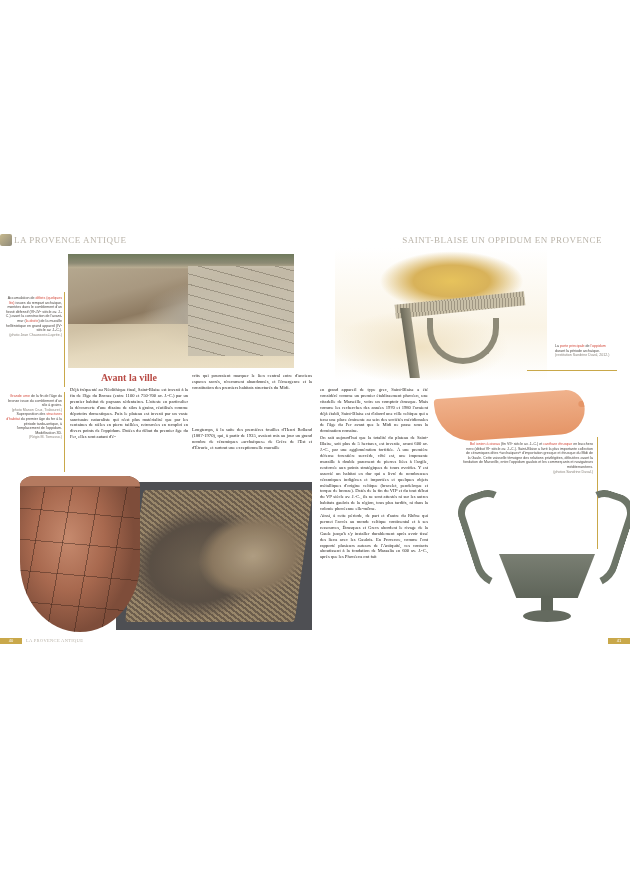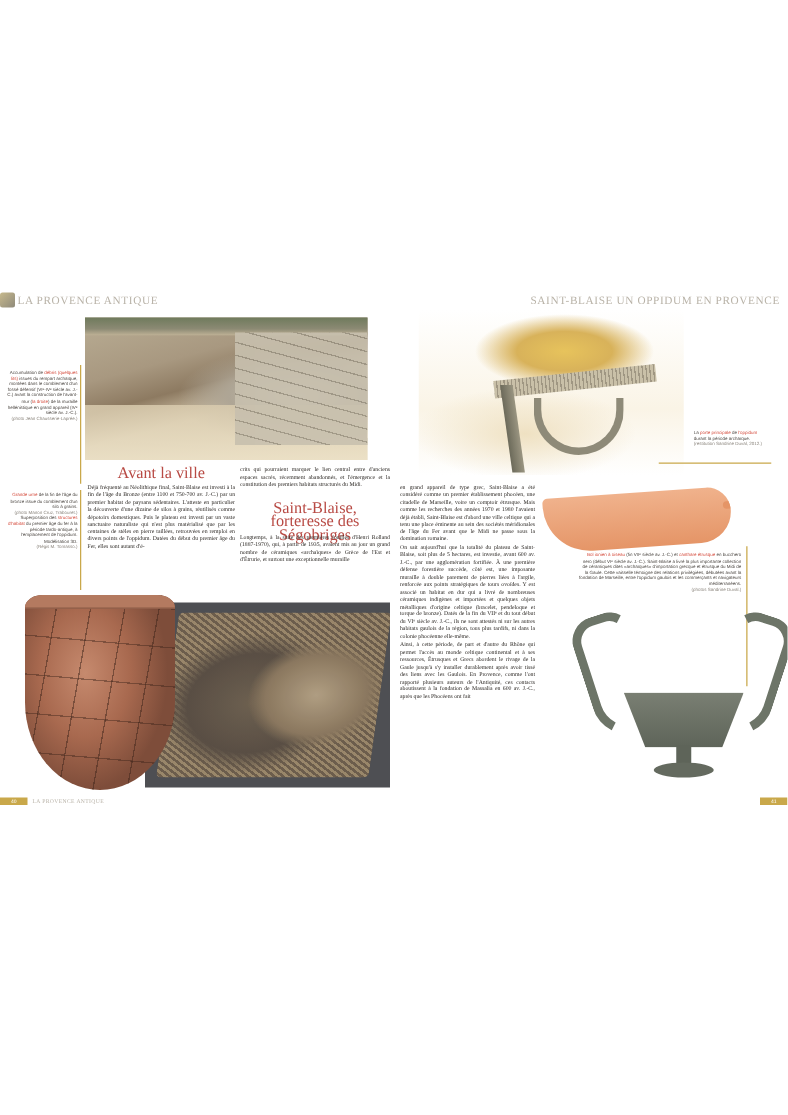--- a/index.html
+++ b/index.html
@@ -3,29 +3,29 @@
 <meta charset="utf-8">
 <style>
   html,body{margin:0;padding:0;background:#fff;}
   body{width:630px;height:892px;position:relative;overflow:hidden;font-family:"Liberation Serif","DejaVu Serif",serif;color:#2a2622;}
   .spread{position:absolute;left:0;top:232px;width:604px;height:420px;}
   .page{position:absolute;top:0;height:420px;}
   .page.left{left:0;width:315px;}
   .page.right{left:315px;width:315px;}
   .running{position:absolute;top:3px;font-size:9px;letter-spacing:.5px;color:#b9b3a8;text-transform:uppercase;white-space:nowrap;}
   .running.left{left:14px;}
-  .running.right{right:6px;}
+  .running.right{right:28px;}
   .logo{position:absolute;left:0;top:2px;width:12px;height:12px;border-radius:2px;background:linear-gradient(135deg,#c7b98d,#8f8a7a);}
   .photo{position:absolute;overflow:hidden;}
   .caption{position:absolute;font-family:"Liberation Sans","DejaVu Sans",sans-serif;font-size:3.6px;line-height:4.6px;color:#4a4540;text-align:right;}
   .caption .hl{color:#d4493a;}
   .caption .credit{color:#8a847c;}
   .vrule{position:absolute;width:1px;background:#c9a84a;}
   .hrule{position:absolute;height:1px;background:#c9a84a;}
-  h2{position:absolute;margin:0;font-weight:normal;color:#b84a44;text-align:center;font-size:13px;line-height:11px;}
+  h2{position:absolute;margin:0;font-weight:bold;color:#b84a44;text-align:center;font-size:10px;line-height:11px;}
   .body{position:absolute;font-size:4.6px;line-height:5.9px;text-align:justify;color:#2a2622;}
   .body p{margin:0 0 1px 0;}
   .folio{position:absolute;top:406px;height:6px;background:#c9a84a;color:#fff;font-family:"Liberation Sans",sans-serif;font-size:4px;line-height:6px;text-align:center;}
   .footer-title{position:absolute;top:406px;font-size:4.5px;line-height:6px;color:#b9b3a8;letter-spacing:.3px;}
 </style>
 </head>
 <body>
 
 <div class="spread">
 
@@ -55,21 +55,20 @@
     </div>
 
     <h2 style="left:70px;top:140px;width:118px;">Avant la ville</h2>
     <div class="body" style="left:70px;top:155px;width:118px;">
       <p>Déjà fréquenté au Néolithique final, Saint-Blaise est investi à la fin de l'âge du Bronze (entre 1100 et 750-700 av. J.-C.) par un premier habitat de paysans sédentaires. L'atteste en particulier la découverte d'une dizaine de silos à grains, réutilisés comme dépotoirs domestiques. Puis le plateau est investi par un vaste sanctuaire naturaliste qui n'est plus matérialisé que par les centaines de stèles en pierre taillées, retrouvées en remploi en divers points de l'oppidum. Datées du début du premier âge du Fer, elles sont autant d'é-</p>
     </div>
 
     <div class="body" style="left:192px;top:141px;width:120px;">
       <p>crits qui pourraient marquer le lien central entre d'anciens espaces sacrés, récemment abandonnés, et l'émergence et la constitution des premiers habitats structurés du Midi.</p>
     </div>
-    <h2 style="left:192px;top:168px;width:120px;">Saint-Blaise, forteresse des Ségobriges</h2>
     <div class="body" style="left:192px;top:195px;width:120px;">
       <p>Longtemps, à la suite des premières fouilles d'Henri Rolland (1887-1970), qui, à partir de 1935, avaient mis au jour un grand nombre de céramiques «archaïques» de Grèce de l'Est et d'Étrurie, et surtout une exceptionnelle muraille</p>
     </div>
 
     <div class="photo" style="left:116px;top:250px;width:196px;height:148px;background:#4e4f53;">
       <div style="position:absolute;left:18px;top:8px;width:170px;height:132px;background:
         radial-gradient(ellipse 40% 40% at 70% 50%,#b5a285,#8e7a60 60%,transparent 80%),
         radial-gradient(ellipse 50% 50% at 40% 55%,#6f6150,#5a4f44 60%,transparent 85%),
         repeating-linear-gradient(35deg,#9e8a6c 0 2px,#6e5e4c 2px 4px);
         transform:skewX(-8deg);border-radius:4px;opacity:.95;"></div>

